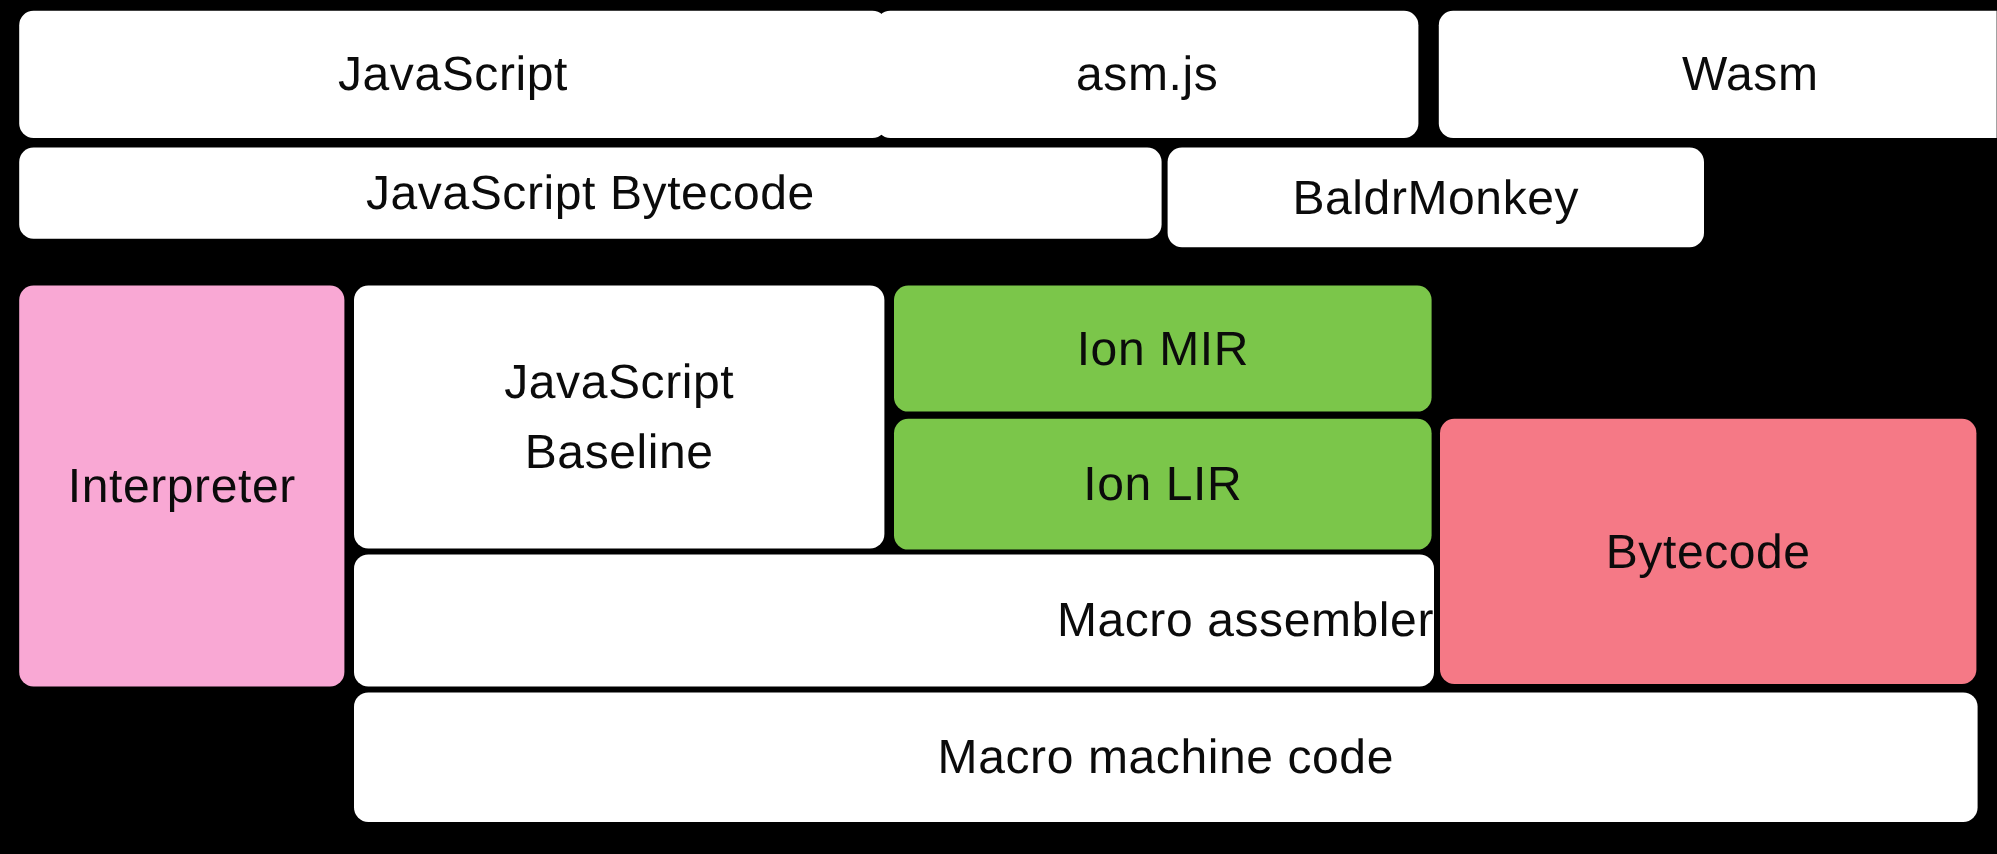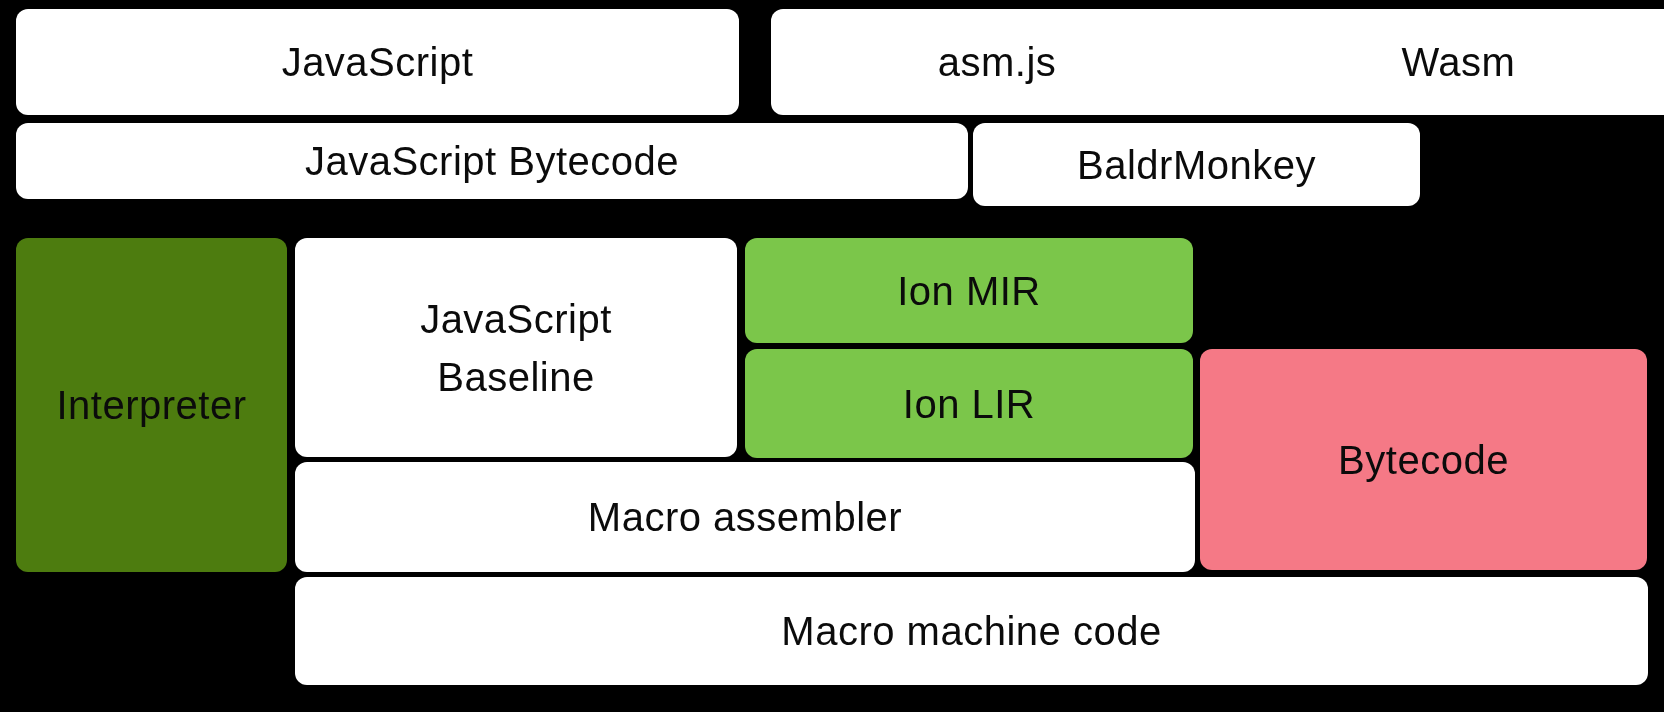--- a/index.html
+++ b/index.html
@@ -25,32 +25,32 @@
   }
   .node .label {
     color: #0b0b0b;
     font-size: 40px;
     line-height: 1.45;
     text-align: center;
     white-space: pre-line;
     letter-spacing: 0.5px;
   }
   .c-white { background: #ffffff; }
-  .c-grey  { background: #4d7c0f; }
+  .c-grey  { background: #f9a8d4; }
   .c-green { background: #7bc64a; }
   .c-pink  { background: #f57986; }
 </style>
 </head>
 <body>
 
 <div class="canvas" id="diagram-root">
     <div class="node c-white" style="left: 16px; top: 9px; width: 723px; height: 106px;">
       <span class="label">JavaScript</span>
     </div>
-    <div class="node c-white" style="left: 771px; top: 9px; width: 452px; height: 106px;">
+    <div class="node c-white" style="left: 730px; top: 9px; width: 452px; height: 106px;">
       <span class="label">asm.js</span>
     </div>
     <div class="node c-white" style="left: 1199px; top: 9px; width: 519px; height: 106px;">
       <span class="label">Wasm</span>
     </div>
     <div class="node c-white" style="left: 16px; top: 123px; width: 952px; height: 76px;">
       <span class="label">JavaScript Bytecode</span>
     </div>
     <div class="node c-white" style="left: 973px; top: 123px; width: 447px; height: 83px;">
       <span class="label">BaldrMonkey</span>
@@ -64,19 +64,19 @@
     </div>
     <div class="node c-green" style="left: 745px; top: 238px; width: 448px; height: 105px; justify-content: center;">
       <span class="label">Ion MIR</span>
     </div>
     <div class="node c-green" style="left: 745px; top: 349px; width: 448px; height: 109px;">
       <span class="label">Ion LIR</span>
     </div>
     <div class="node c-pink" style="left: 1200px; top: 349px; width: 447px; height: 221px;">
       <span class="label">Bytecode</span>
     </div>
-    <div class="node c-white" style="left: 295px; top: 462px; width: 900px; height: 110px;">
+    <div class="node c-white" style="left: 295px; top: 462px; width: 900px; height: 110px; justify-content: flex-end;">
       <span class="label">Macro assembler</span>
     </div>
     <div class="node c-white" style="left: 295px; top: 577px; width: 1353px; height: 108px;">
       <span class="label">Macro machine code</span>
     </div>
   </div>
 
 </body></html>

